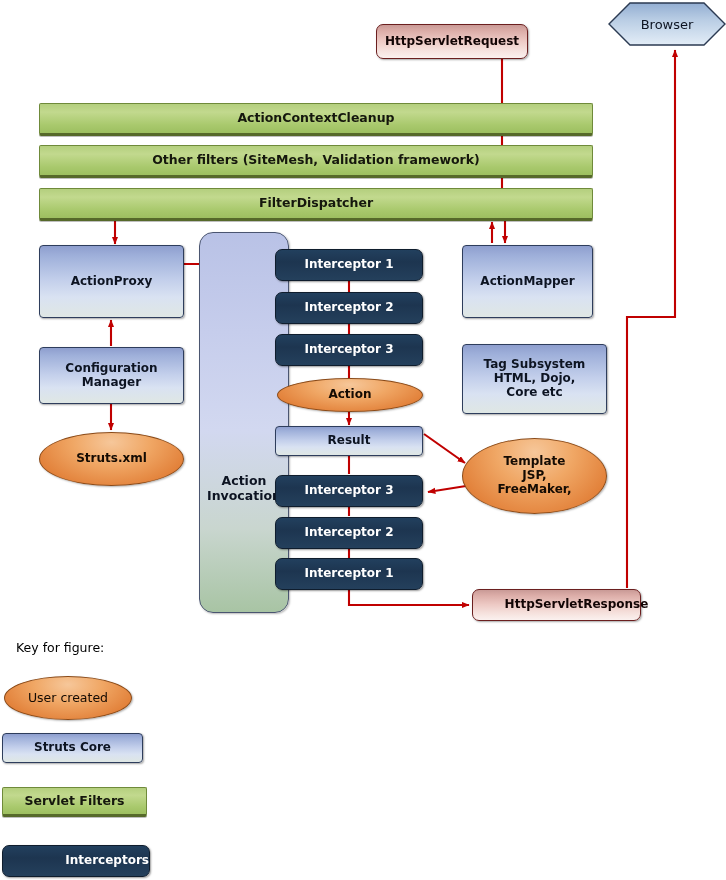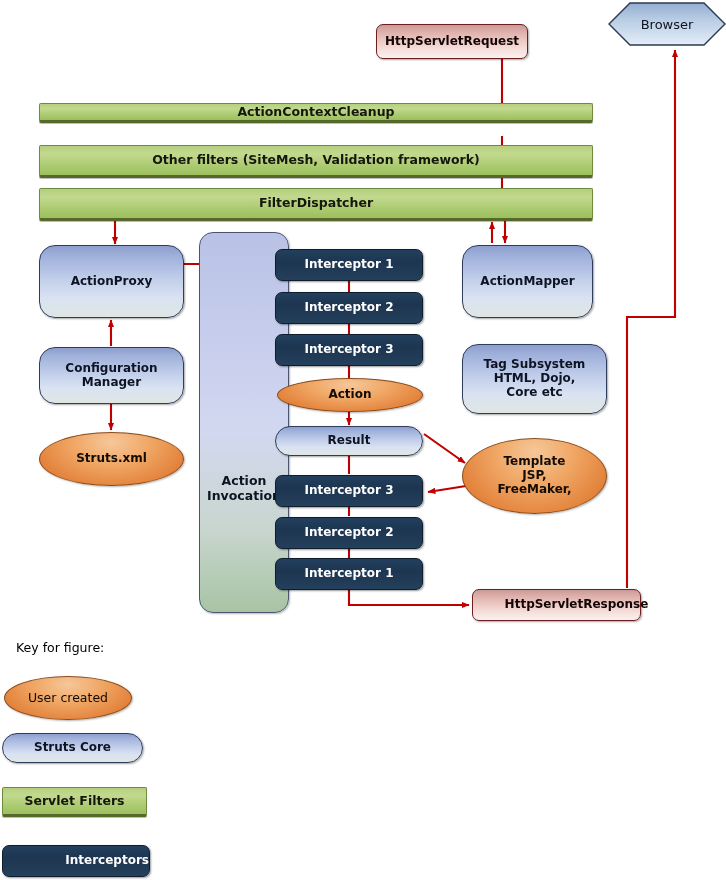--- a/index.html
+++ b/index.html
@@ -17,21 +17,21 @@
     border-bottom:3px solid #56692a;
     border-radius:2px;
     font-weight:bold;font-size:12.5px;color:#15170d;
     box-shadow:0 1px 0 rgba(0,0,0,.25);
   }
 
   
   .corebox{
     background:linear-gradient(to bottom,#8e9ece 0%,#9fb0da 14%,#c3cfeb 48%,#d9e2f2 72%,#dfe7e4 100%);
     border:1.4px solid #2e3d5c;
-    border-radius:16px;
+    border-radius:4px;
     font-weight:bold;font-size:12px;color:#0d1422;
     box-shadow:1px 1px 2px rgba(0,0,0,.35);
   }
 
   
   .intbox{
     background:linear-gradient(to bottom,#22405e 0%,#1d3550 40%,#24405c 100%);
     border:1.2px solid #0f1d2d;
     border-radius:7px;
     font-weight:bold;font-size:12px;color:#ffffff;
@@ -137,21 +137,21 @@
       </defs>
       <polygon points="22,1 96,1 117,22 96,43 22,43 1,22" fill="url(#hexg)" stroke="#2b3a52" stroke-width="1.4"></polygon>
     </svg>
     <div class="hexlabel">Browser</div>
   </div>
 
   <div class="node httpbox" style="left:376px;top:24px;width:152px;height:35px;">
     <span>HttpServletRequest</span>
   </div>
 
-  <div class="node filterbar" style="left:39px;top:103px;width:554px;height:20px;">
+  <div class="node filterbar" style="left:39px;top:103px;width:554px;height:33px;">
     <span>ActionContextCleanup</span>
   </div>
   <div class="node filterbar" style="left:39px;top:145px;width:554px;height:33px;justify-content:center;">
     <span>Other filters (SiteMesh, Validation framework)</span>
   </div>
   <div class="node filterbar" style="left:39px;top:188px;width:554px;height:33px;">
     <span>FilterDispatcher</span>
   </div>
 
   <div class="node invocation" style="left:199px;top:232px;width:90px;height:381px;">

